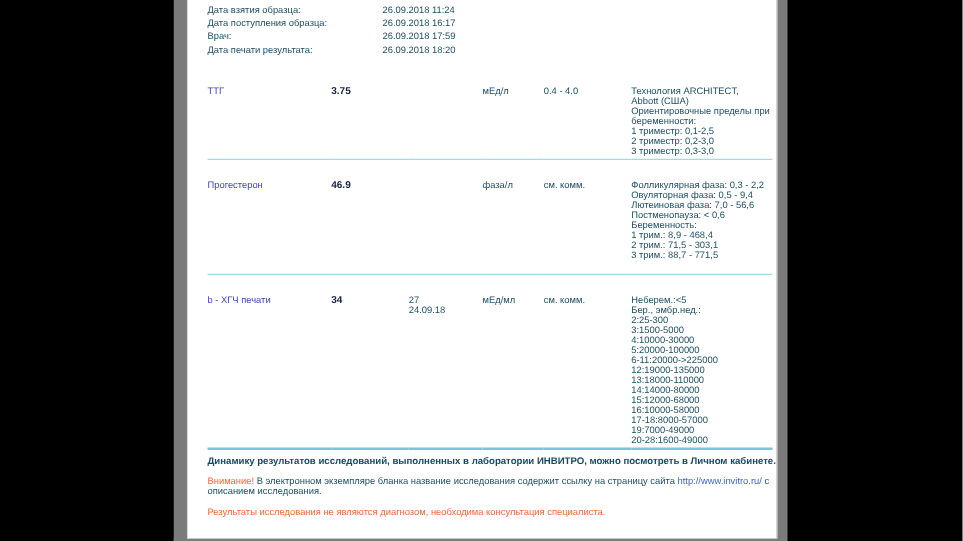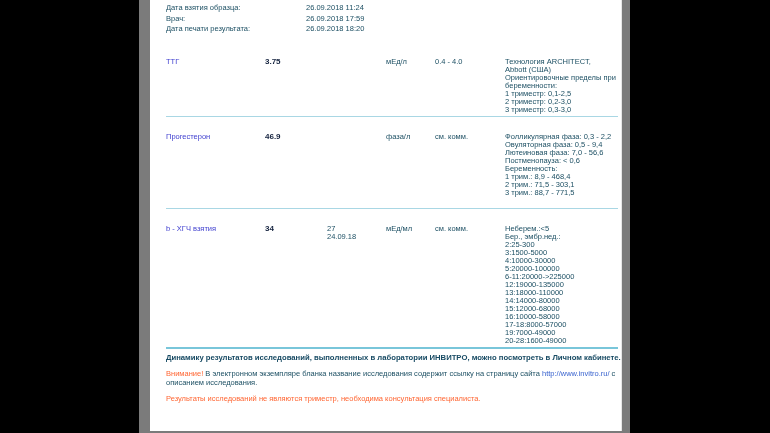--- a/index.html
+++ b/index.html
@@ -58,20 +58,24 @@
 
 <div class="doc">
   <div class="doc-inner">
 
     <div class="meta">
       <div class="meta-row">
         <span class="meta-label">Дата взятия образца:</span>
         <span class="meta-value">26.09.2018 11:24</span>
       </div>
       <div class="meta-row">
+        <span class="meta-label">Дата поступления образца:</span>
+        <span class="meta-value">26.09.2018 16:17</span>
+      </div>
+      <div class="meta-row">
         <span class="meta-label">Врач:</span>
         <span class="meta-value">26.09.2018 17:59</span>
       </div>
       <div class="meta-row">
         <span class="meta-label">Дата печати результата:</span>
         <span class="meta-value">26.09.2018 18:20</span>
       </div>
     </div>
 
     <table class="results">
@@ -106,21 +110,21 @@
         <td class="pre">Фолликулярная фаза: 0,3 - 2,2
 Овуляторная фаза: 0,5 - 9,4
 Лютеиновая фаза: 7,0 - 56,6
 Постменопауза: &lt; 0,6
 Беременность:
 1 трим.: 8,9 - 468,4
 2 трим.: 71,5 - 303,1
 3 трим.: 88,7 - 771,5</td>
       </tr>
       <tr class="data-row row-hcg last">
-        <td><span class="test-link">b - ХГЧ взятия</span></td>
+        <td><span class="test-link">b - ХГЧ печати</span></td>
         <td><span class="result-val">34</span></td>
         <td class="pre">27
 24.09.18</td>
         <td>мЕд/мл</td>
         <td>см. комм.</td>
         <td class="pre">Неберем.:&lt;5
 Бер., эмбр.нед.:
 2:25-300
 3:1500-5000
 4:10000-30000
@@ -136,17 +140,17 @@
 20-28:1600-49000</td>
       </tr>
     </tbody>
       </table>
 
     <div class="footer">
       <div class="footer-bold">Динамику результатов исследований, выполненных в лаборатории ИНВИТРО, можно посмотреть в Личном кабинете.</div>
       <div class="footer-attention">
         <span class="attention-label">Внимание!</span><span> В электронном экземпляре бланка название исследования содержит ссылку на страницу сайта </span><span class="url-link">http://www.invitro.ru/</span><span> с описанием исследования.</span>
       </div>
-      <div class="footer-disclaimer">Результаты исследований не являются триместр, необходима консультация специалиста.</div>
+      <div class="footer-disclaimer">Результаты исследования не являются диагнозом, необходима консультация специалиста.</div>
     </div>
 
   </div>
 </div>
 
 </body></html>

